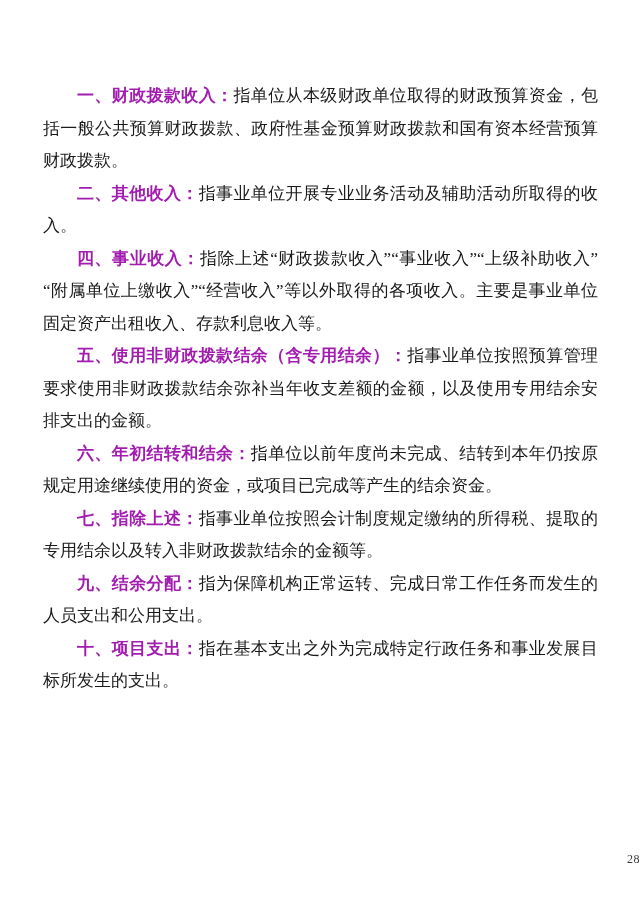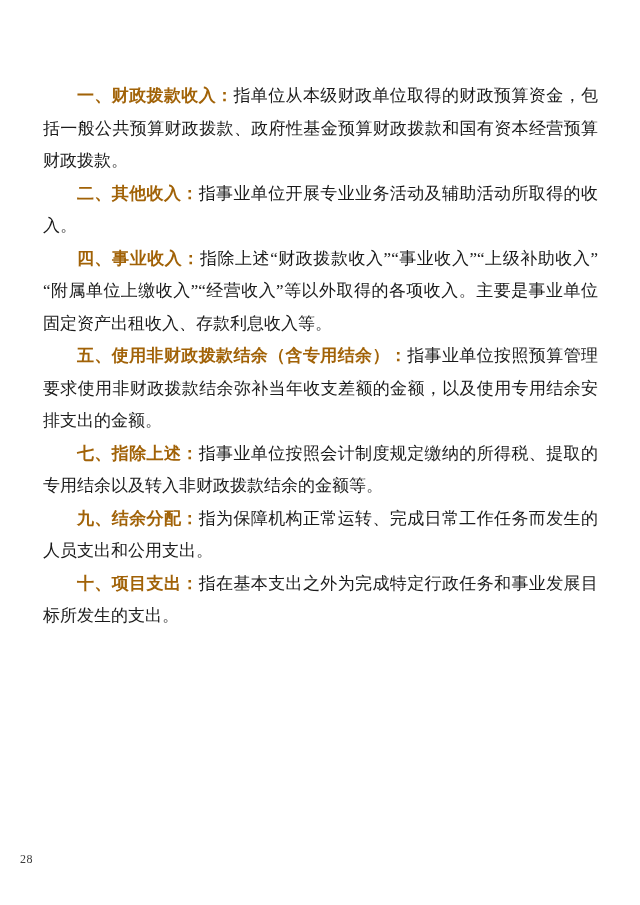--- a/index.html
+++ b/index.html
@@ -32,31 +32,31 @@
     font-size: 17px;
     line-height: 32.5px;
     color: #1a1a1a;
     text-align: justify;
     text-justify: inter-ideograph;
     text-indent: 2em;
     word-break: break-all;
   }
   .term {
     font-weight: 700;
-    color: #a16207;
+    color: #a21caf;
   }
   .def {
     font-weight: 400;
   }
   .page-footer {
     position: absolute;
     top: 849px;
     left: 0;
     right: 0;
-    text-align: left;
+    text-align: right;
     padding-left: 20px;
   }
   .page-number {
     font-size: 12px;
     color: #3c3c3c;
     letter-spacing: 0.5px;
   }
 </style>
 </head>
 <body>
@@ -66,20 +66,21 @@
 
     <p class="para"><span class="term">一、财政拨款收入：</span><span class="def">指单位从本级财政单位取得的财政预算资金，包括一般公共预算财政拨款、政府性基金预算财政拨款和国有资本经营预算财政拨款。</span></p>
 
     <p class="para"><span class="term">二、其他收入：</span><span class="def">指事业单位开展专业业务活动及辅助活动所取得的收入。</span></p>
 
 
     <p class="para"><span class="term">四、事业收入：</span><span class="def">指除上述“财政拨款收入”“事业收入”“上级补助收入”“附属单位上缴收入”“经营收入”等以外取得的各项收入。主要是事业单位固定资产出租收入、存款利息收入等。</span></p>
 
     <p class="para"><span class="term">五、使用非财政拨款结余（含专用结余）：</span><span class="def">指事业单位按照预算管理要求使用非财政拨款结余弥补当年收支差额的金额，以及使用专用结余安排支出的金额。</span></p>
 
+    <p class="para"><span class="term">六、年初结转和结余：</span><span class="def">指单位以前年度尚未完成、结转到本年仍按原规定用途继续使用的资金，或项目已完成等产生的结余资金。</span></p>
 
     <p class="para"><span class="term">七、指除上述：</span><span class="def">指事业单位按照会计制度规定缴纳的所得税、提取的专用结余以及转入非财政拨款结余的金额等。</span></p>
 
 
     <p class="para"><span class="term">九、结余分配：</span><span class="def">指为保障机构正常运转、完成日常工作任务而发生的人员支出和公用支出。</span></p>
 
     <p class="para"><span class="term">十、项目支出：</span><span class="def">指在基本支出之外为完成特定行政任务和事业发展目标所发生的支出。</span></p>
 
   </section>
 

